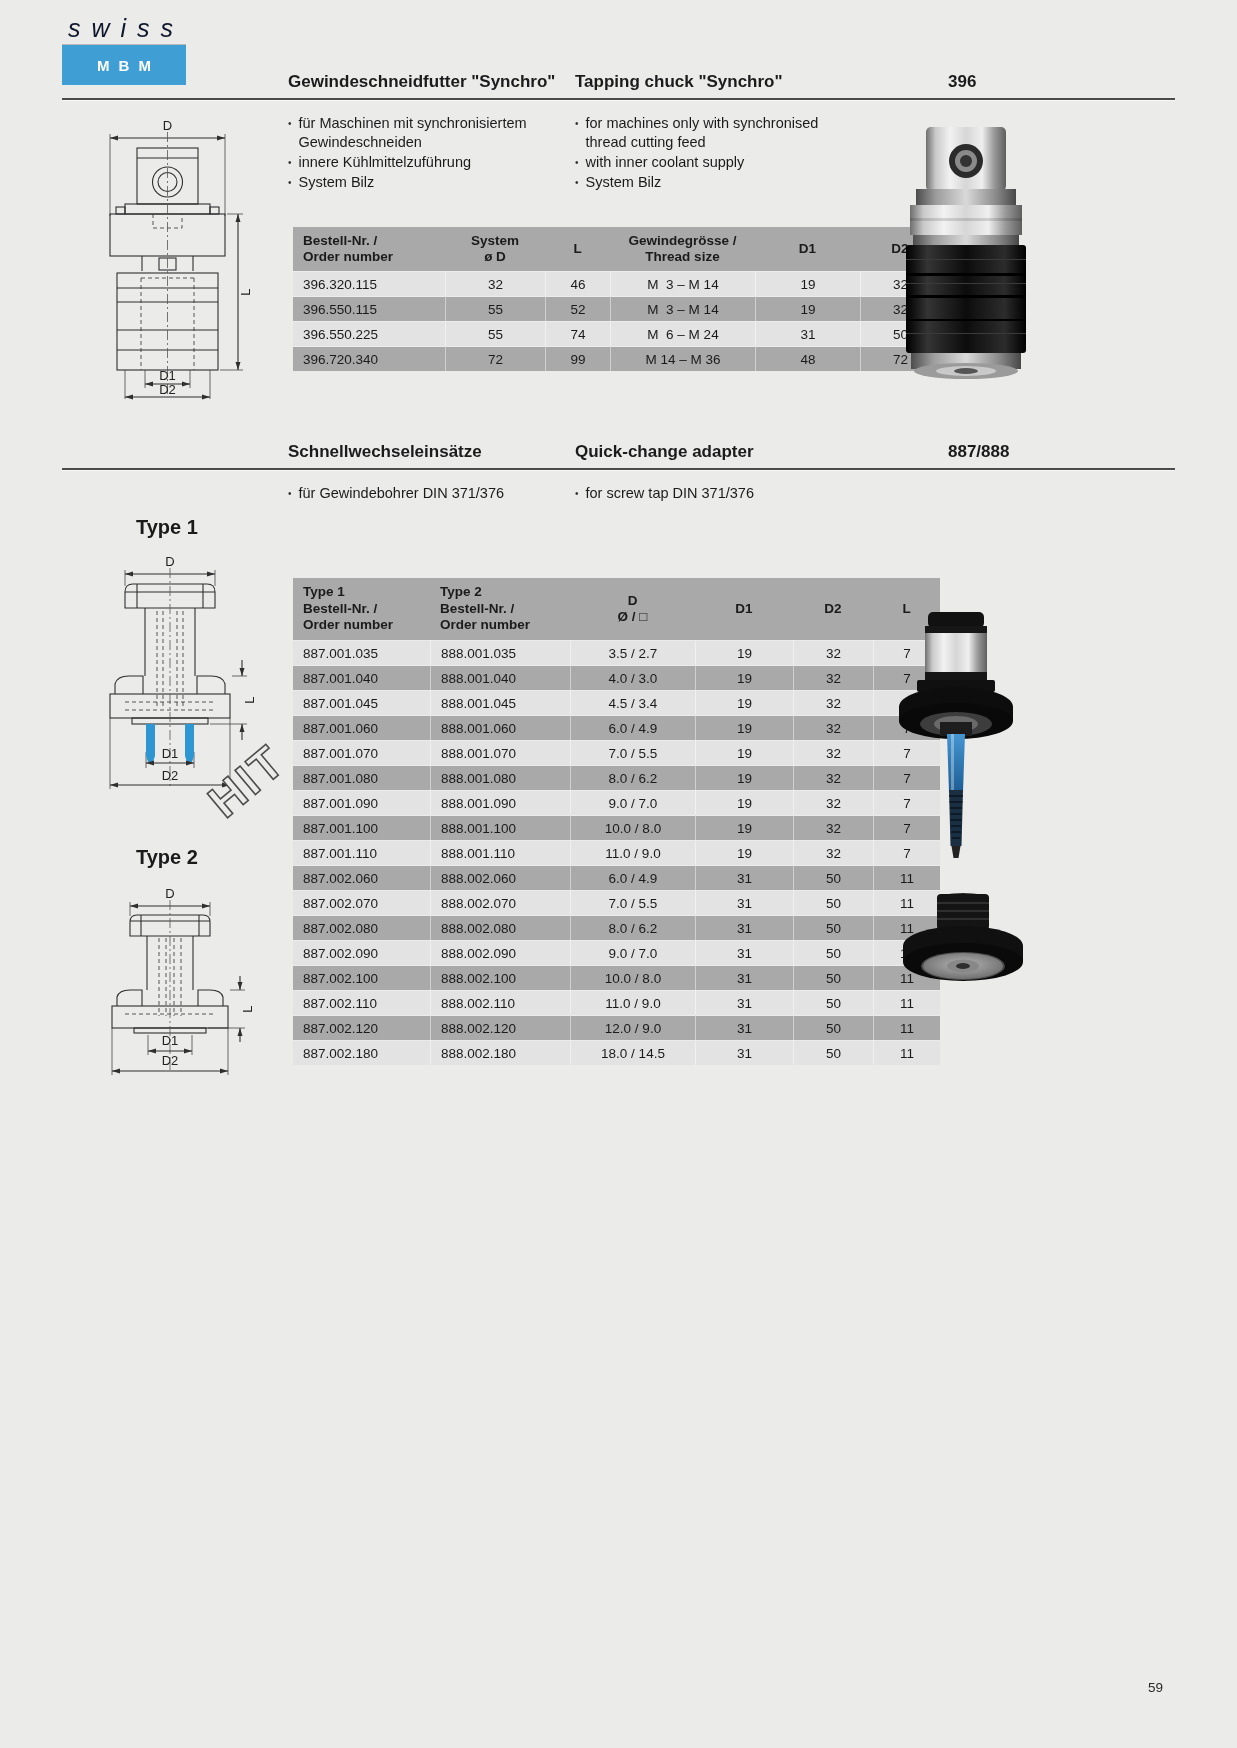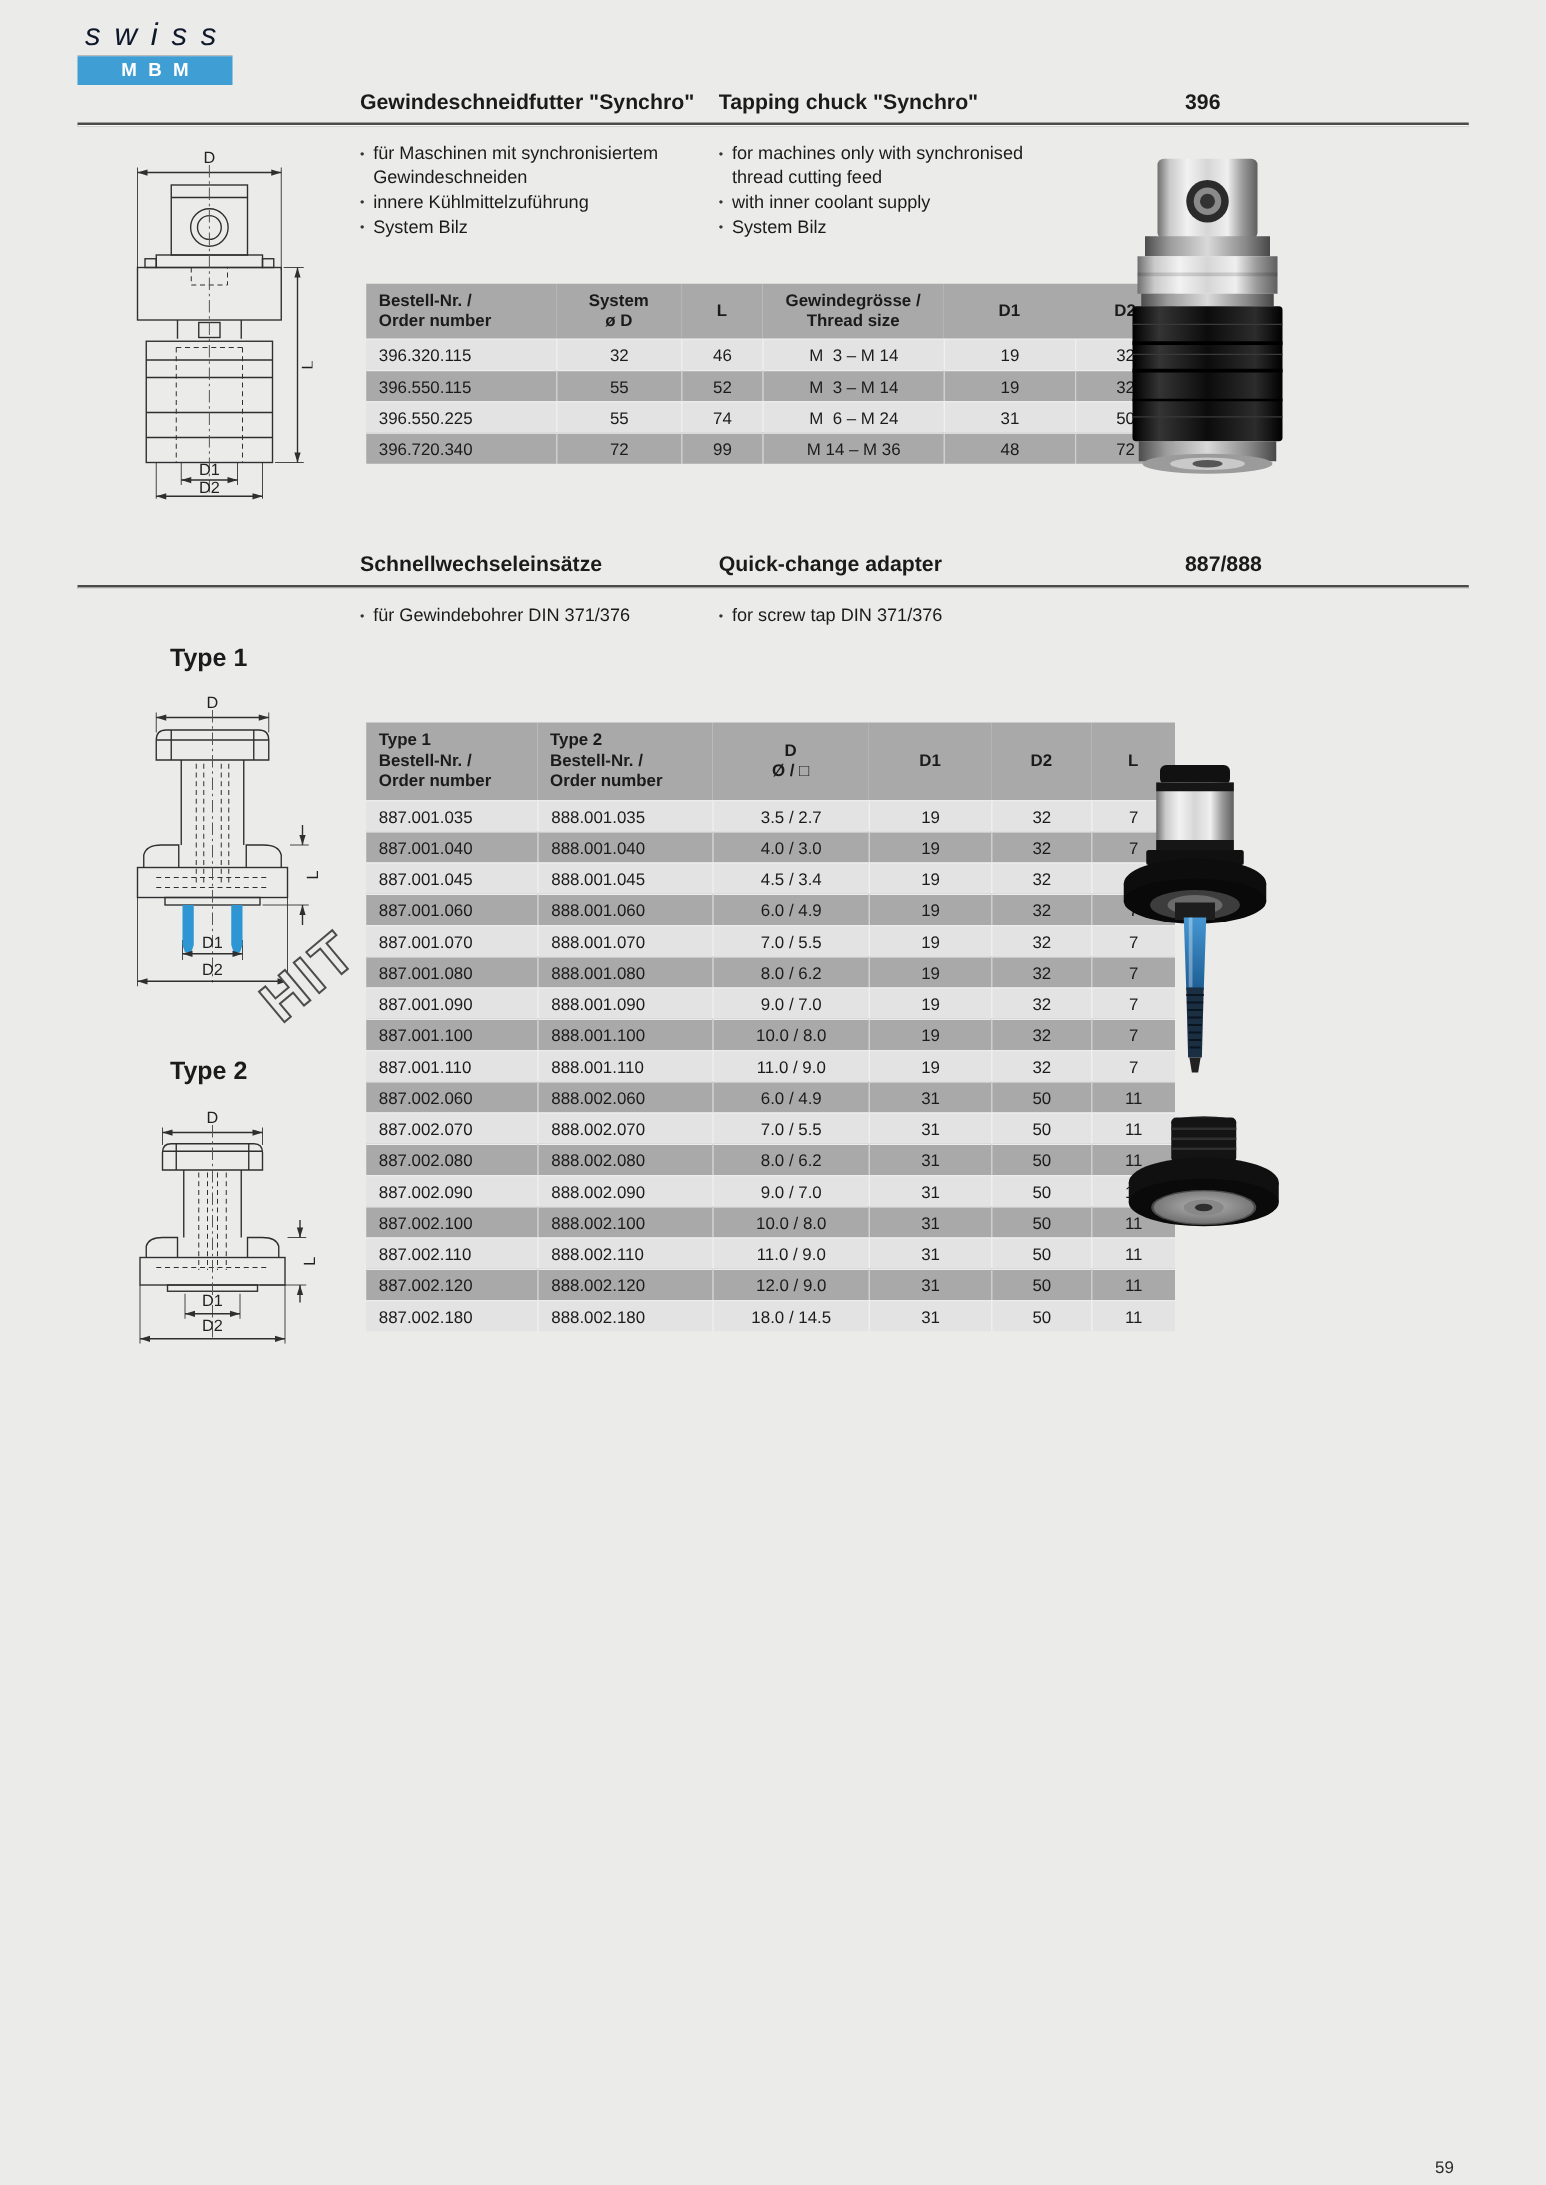--- a/index.html
+++ b/index.html
@@ -10,21 +10,21 @@
   }
   .abs{position:absolute;}
 
   
   .logo-swiss{
     font-family:Liberation Sans, sans-serif;font-style:italic;font-size:25px;
     letter-spacing:11px;color:#0f172a;border-bottom:1px solid #b9b9b9;
     padding:0 2px 1px 6px;
   }
   .logo-mbm{
-    width:124px;height:23px;display:flex;align-items:center;justify-content:center;
+    width:124px;height:40px;display:flex;align-items:center;justify-content:center;
     color:#fff;font-weight:bold;font-size:15px;letter-spacing:9px;text-indent:9px;
   }
 
   
   .title{font-size:17px;font-weight:bold;white-space:nowrap;}
   .code{font-size:17px;font-weight:bold;width:120px;}
   .rule{height:2px;background:#4b4b4b;border-bottom:1px solid #f8f8f8;}
 
   
   .bi{display:flex;gap:7px;margin-bottom:1px;}
@@ -44,21 +44,21 @@
   }
   td:first-child{border-left:none;}
   tbody tr:nth-child(odd) td{background:#e3e3e3;}
   tbody tr:nth-child(even) td{background:#a9a9a9;}
   .t1 th{height:44px;}
   .t2 th{height:62px;}
   .t1 th:first-child,.t1 td:first-child{text-align:left;padding-left:10px;}
   .t2 th:nth-child(-n+2),.t2 td:nth-child(-n+2){text-align:left;padding-left:10px;}
 
   .type-label{font-size:20px;font-weight:bold;}
-  .page-num{font-size:13.5px;color:#2b2b2b;margin-top:46px;}
+  .page-num{font-size:13.5px;color:#2b2b2b;}
 
   svg text{font-family:"Liberation Sans",sans-serif;}
   .dim{font-size:13px;fill:#222;}
 </style>
 </head>
 <body>
 
 <div class="page">
 
   <div class="abs" style="left:62px;top:14px;">

